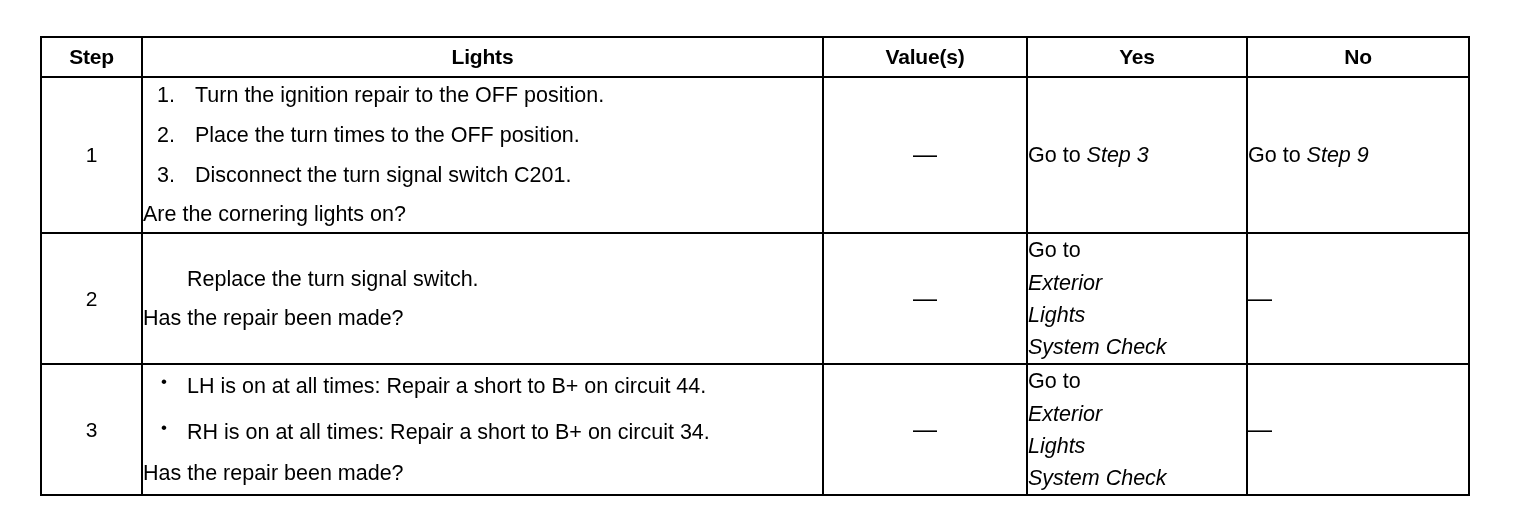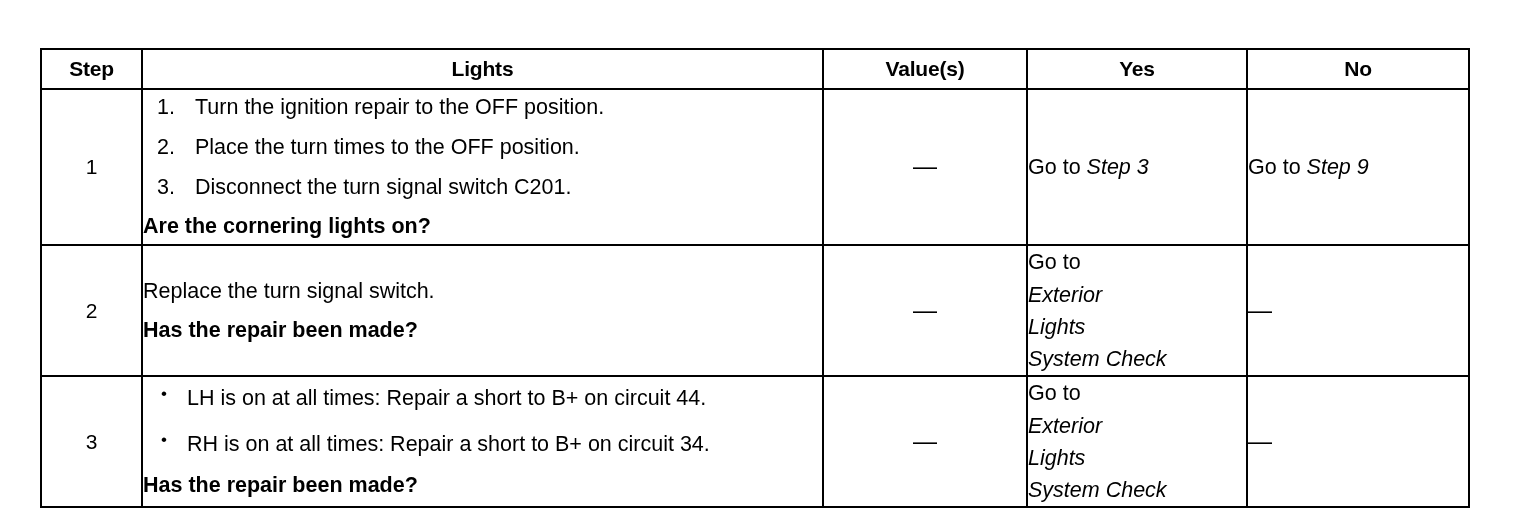--- a/index.html
+++ b/index.html
@@ -19,21 +19,21 @@
     position: relative;
     width: 1520px;
     height: 530px;
     background: #ffffff;
   }
 
   
   .diag-table {
     position: absolute;
     left: 40px;
-    top: 48px;
+    top: 36px;
     width: 1428px;
     border-collapse: collapse;
     table-layout: fixed;
     background: #ffffff;
   }
 
   .diag-table td,
   .diag-table th {
     border: 2px solid #000000;
     padding: 0;
@@ -120,24 +120,24 @@
   ul.bul-list > li:last-child { margin-bottom: 6px; }
   ul.bul-list > li .bullet {
     position: absolute;
     left: 18px;
     top: -1px;
     font-size: 17px;
   }
 
   .trailing-q {
     margin: 4px 0 0 0;
-    font-weight: bold;
   }
   .lead-line {
     margin: 0 0 4px 0;
+    padding-left: 44px;
   }
 
   .italic { font-style: italic; }
 
   .dash { font-size: 24px; line-height: 1; }
 
   
   .ans-lines { display: block; }
   .ans-lines span { display: block; }
 </style>

